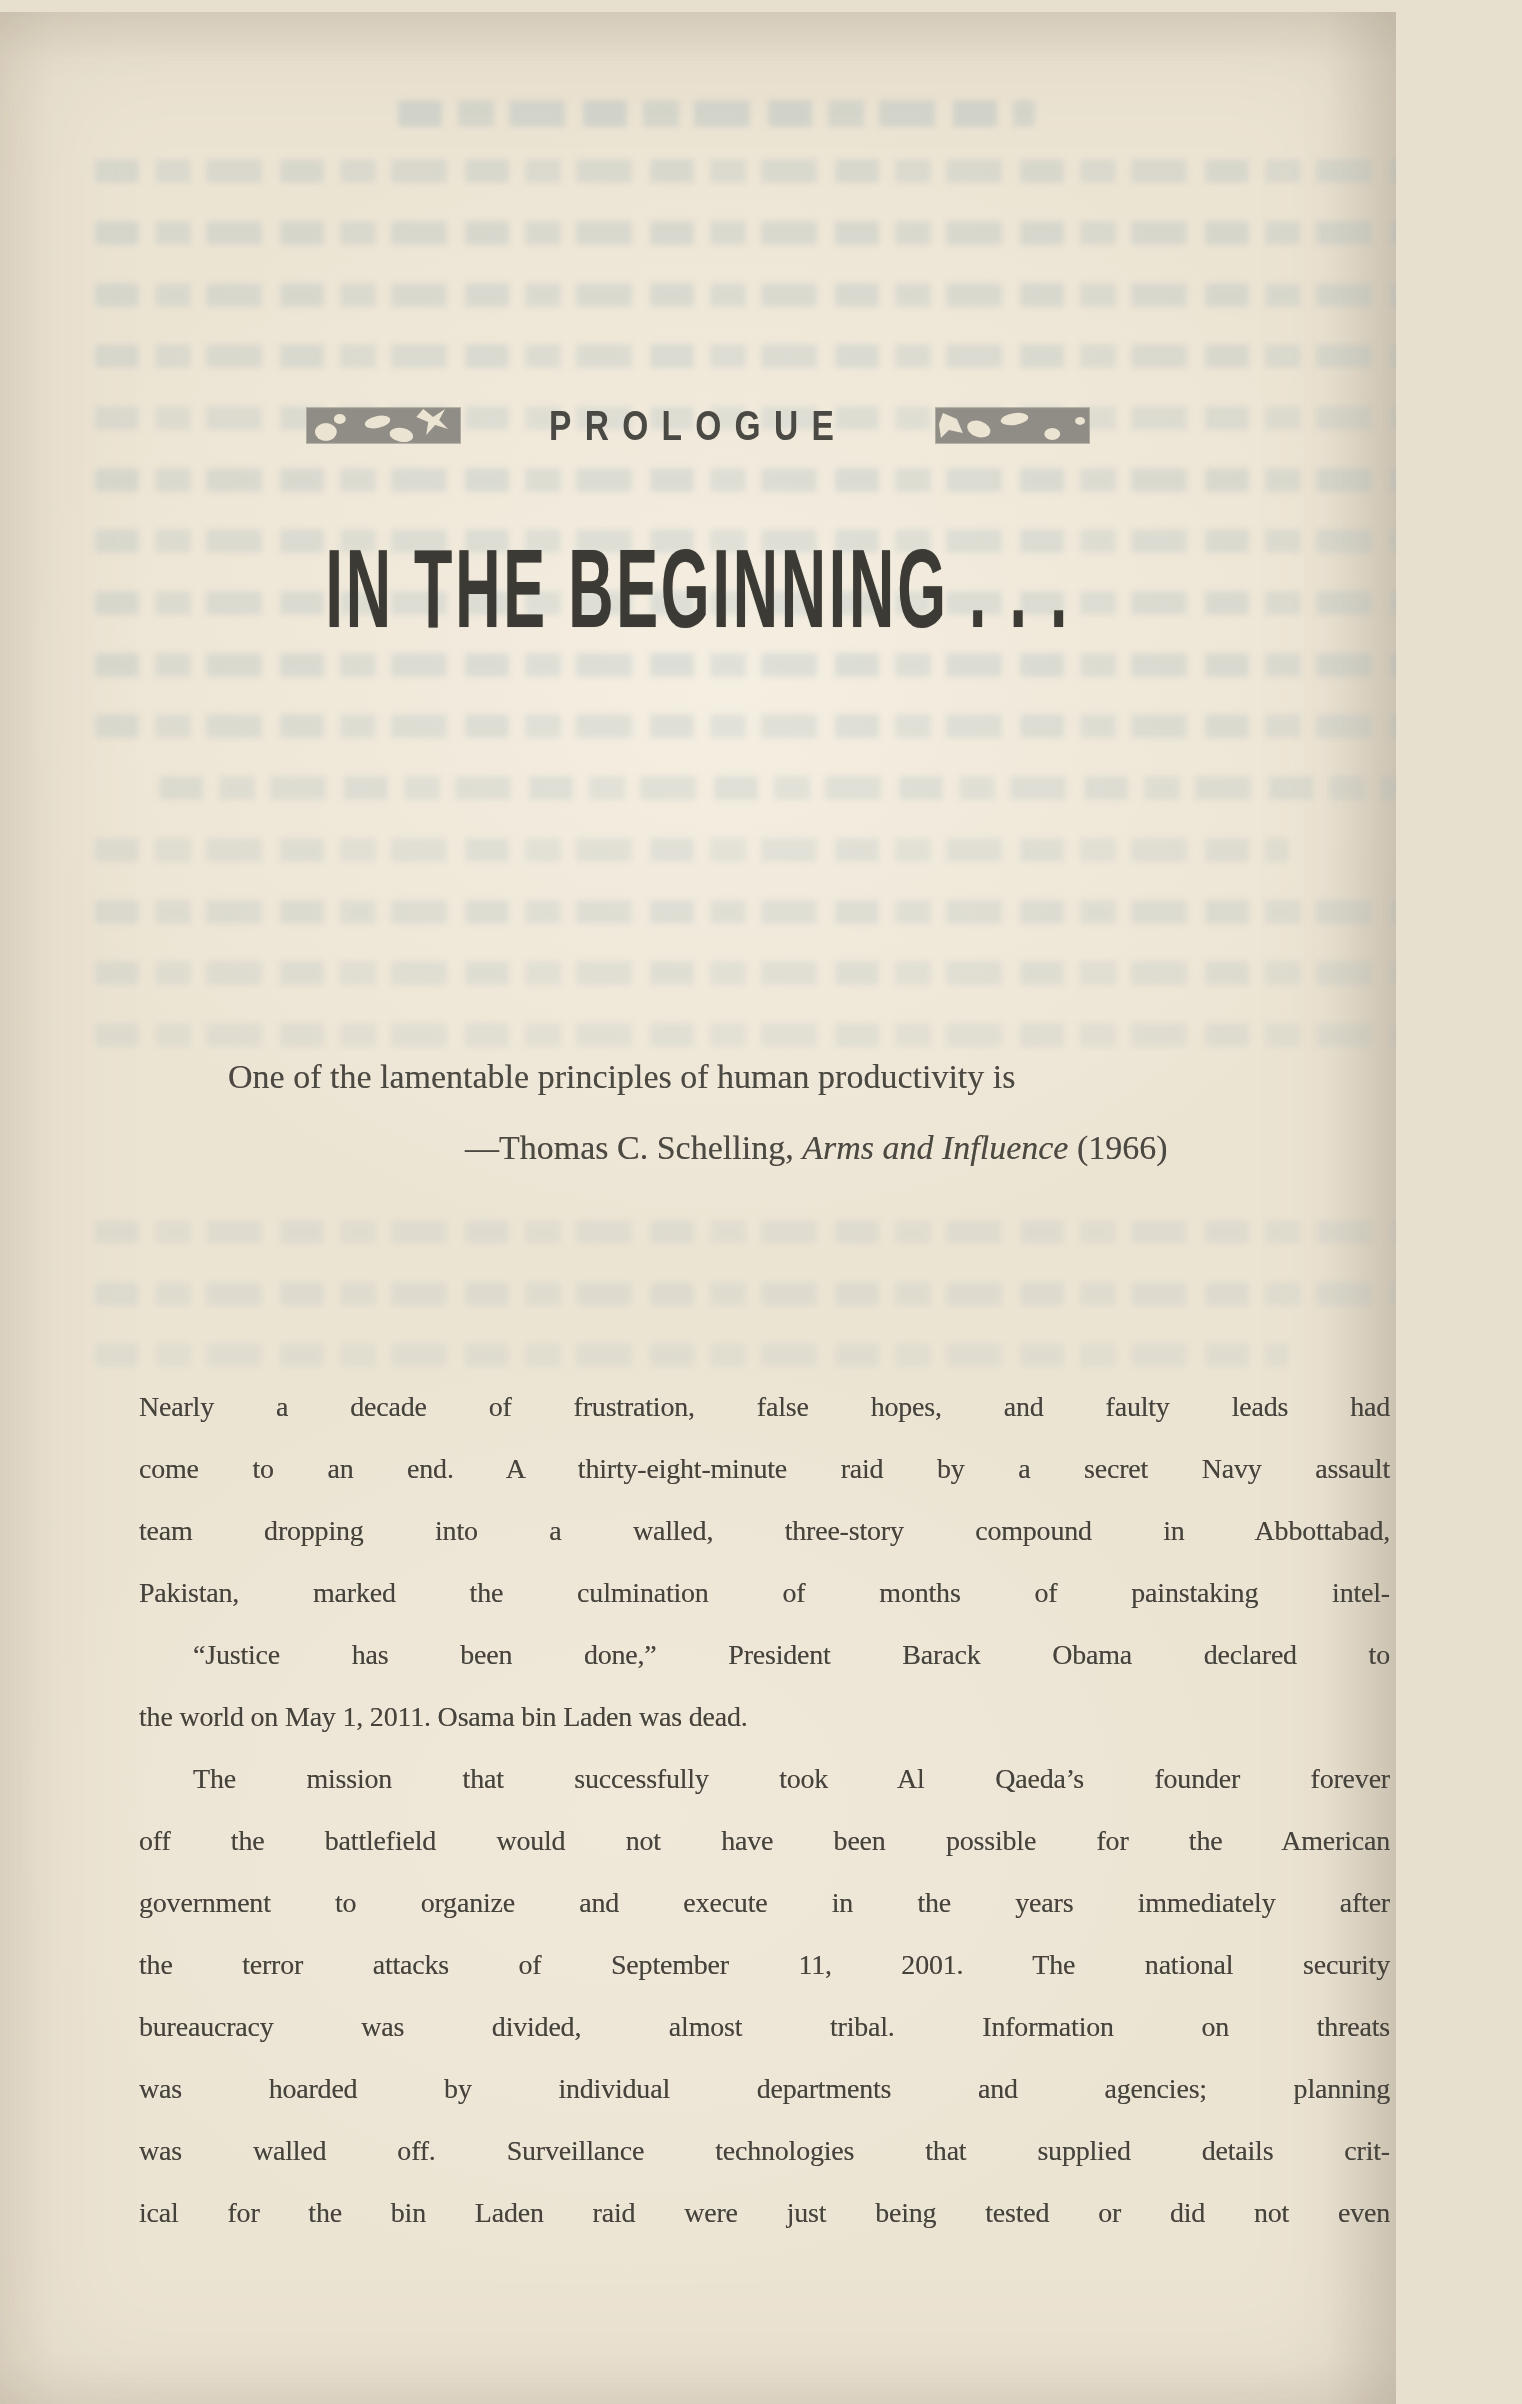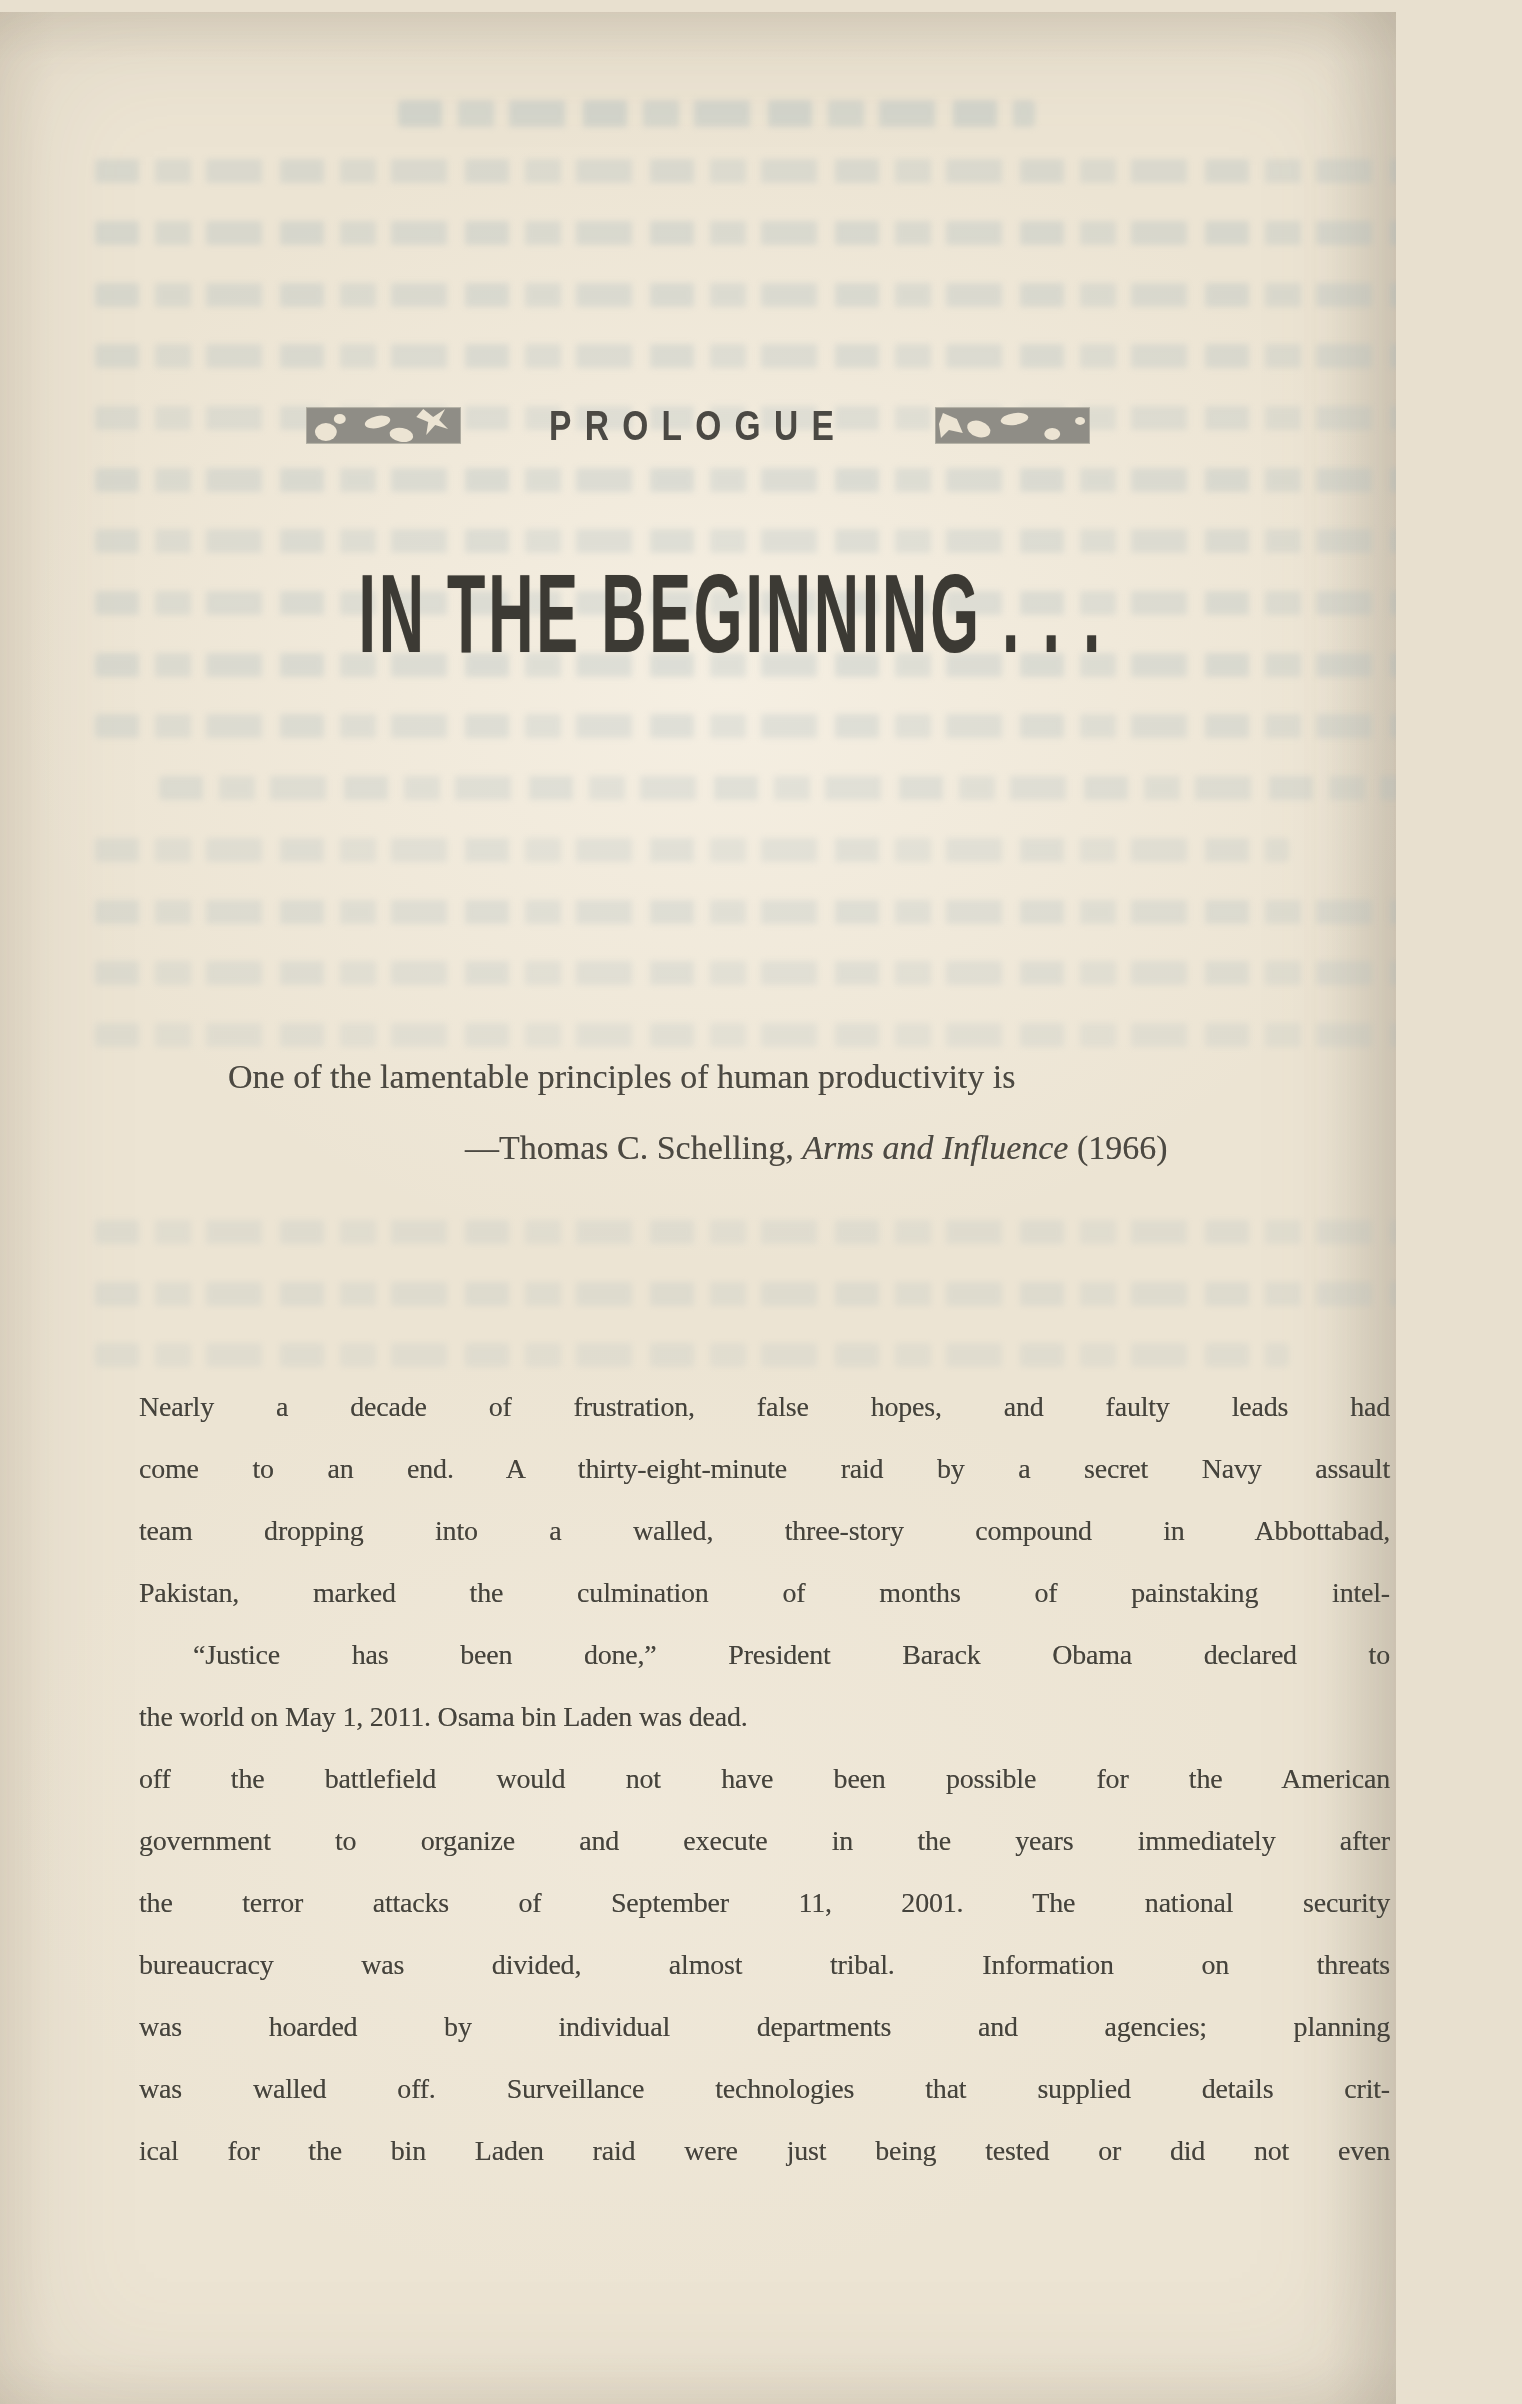--- a/index.html
+++ b/index.html
@@ -43,21 +43,21 @@
   .camo-bar{width:155px;height:37px;display:block;}
   .kicker{
     display:inline-block;
     font-family:"Liberation Sans","DejaVu Sans",sans-serif;
     font-weight:bold;font-size:43px;line-height:1;
     letter-spacing:17px;color:#4b4944;
     transform:scaleX(0.78);transform-origin:center;
     white-space:nowrap;
   }
   
-  .title-wrap{position:absolute;top:546px;left:0;right:0;text-align:right;z-index:2;}
+  .title-wrap{position:absolute;top:521px;left:0;right:0;text-align:center;z-index:2;}
   .chapter-title{
     display:inline-block;
     font-family:"Liberation Sans","DejaVu Sans",sans-serif;
     font-weight:bold;font-size:112px;line-height:1;
     letter-spacing:5px;color:#3c3a34;
     transform:scaleX(0.56);transform-origin:center;
     white-space:nowrap;
     text-shadow:0 0 1px rgba(60,58,52,0.45);
   }
   
@@ -136,20 +136,21 @@
     <div class="attribution"><span>—Thomas C. Schelling, </span><em>Arms and Influence</em><span> (1966)</span></div>
   </div>
 
   <div class="bodytext">
     <div class="line">Nearly a decade of frustration, false hopes, and faulty leads had</div>
     <div class="line">come to an end. A thirty-eight-minute raid by a secret Navy assault</div>
     <div class="line">team dropping into a walled, three-story compound in Abbottabad,</div>
     <div class="line">Pakistan, marked the culmination of months of painstaking intel-</div>
     <div class="line ind">“Justice has been done,” President Barack Obama declared to</div>
     <div class="line end">the world on May 1, 2011. Osama bin Laden was dead.</div>
+    <div class="line ind">The mission that successfully took Al Qaeda’s founder forever</div>
     <div class="line">off the battlefield would not have been possible for the American</div>
     <div class="line">government to organize and execute in the years immediately after</div>
     <div class="line">the terror attacks of September 11, 2001. The national security</div>
     <div class="line">bureaucracy was divided, almost tribal. Information on threats</div>
     <div class="line">was hoarded by individual departments and agencies; planning</div>
     <div class="line">was walled off. Surveillance technologies that supplied details crit-</div>
     <div class="line">ical for the bin Laden raid were just being tested or did not even</div>
   </div>
 
 </div>

